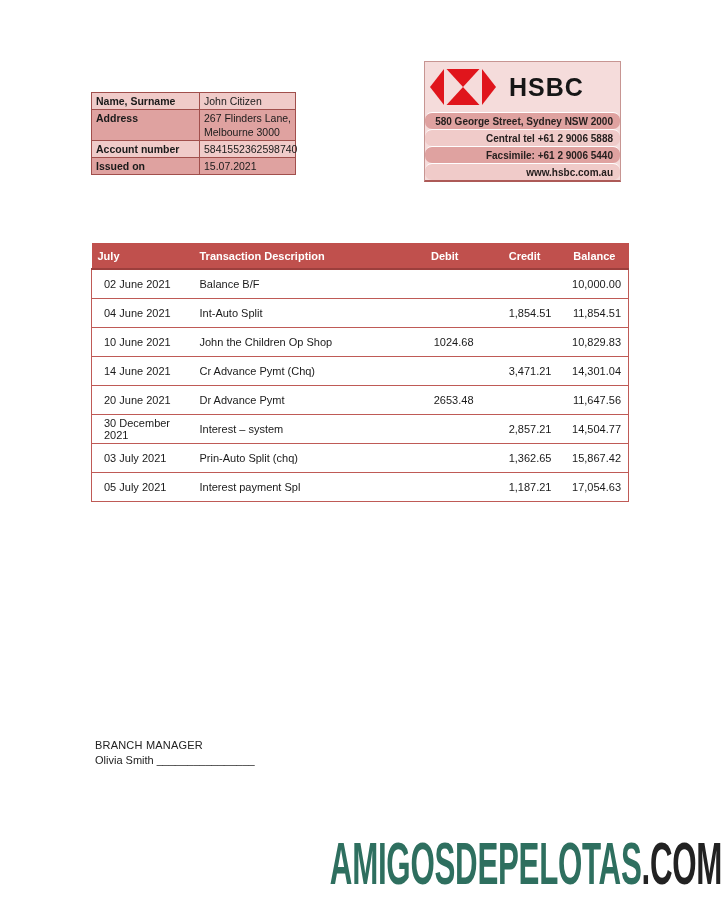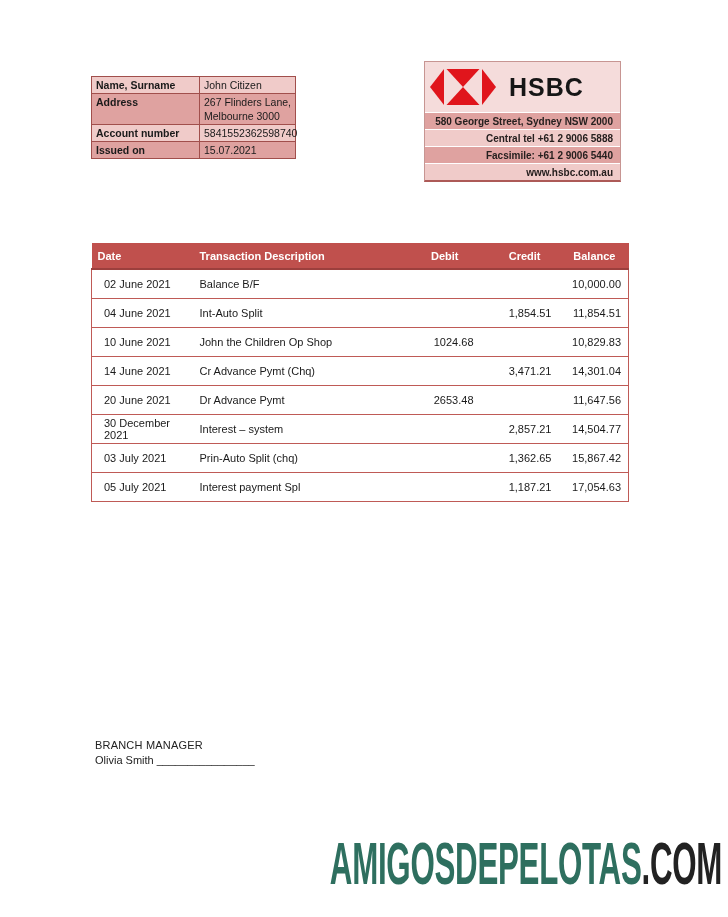--- a/index.html
+++ b/index.html
@@ -16,21 +16,21 @@
     --text:#1a1a1a;
   }
   html,body{margin:0;padding:0;}
   body{
     width:728px;height:917px;position:relative;background:#ffffff;
     font-family:"Liberation Sans","DejaVu Sans",sans-serif;color:var(--text);
     overflow:hidden;
   }
   
   .customer-table{
-    position:absolute;left:91px;top:76px;width:205px;
+    position:absolute;left:91px;top:92px;width:205px;
     border-collapse:collapse;font-size:10.5px;table-layout:fixed;
   }
   .customer-table td{
     border:1px solid var(--border-red);
     padding:1px 4px;line-height:14px;vertical-align:top;
   }
   .customer-table td.label{font-weight:bold;width:99px;}
   tr.band-light td, .band-light{background:var(--band-light);}
   tr.band-dark td, .band-dark{background:var(--band-dark);}
   
@@ -45,20 +45,21 @@
   }
   .bank-logo-row svg{display:block;color:var(--hsbc-red);}
   .bank-name{
     font-size:25px;font-weight:bold;letter-spacing:1px;color:#161616;
     margin-left:13px;line-height:1;
   }
   .bank-contact-row{
     height:13px;line-height:13px;font-size:10px;font-weight:bold;
     text-align:right;padding:1.5px 7px;color:#26201f;
     border-top:1.5px solid #ffffff;
+    border-radius:7px;
   }
   
   .statement{
     position:absolute;left:91px;top:243px;width:537px;
     border-collapse:collapse;font-size:11px;table-layout:fixed;
   }
   .statement thead th{
     background:var(--header-red);color:#ffffff;font-weight:bold;
     height:23px;border-bottom:2px solid #9c3f3d;font-size:11px;
   }
@@ -137,21 +138,21 @@
   <table class="statement">
     <colgroup>
       <col style="width:104px">
         <col style="width:191px">
         <col style="width:90px">
       <col style="width:78px">
         <col style="width:74px">
     </colgroup>
     <thead>
       <tr>
-          <th class="col-date">Date</th>
+          <th class="col-date">July</th>
           <th class="col-desc">Transaction Description</th>
           <th class="col-debit">Debit</th>
           <th class="col-credit">Credit</th>
           <th class="col-balance">Balance</th>
         </tr>
     </thead>
     <tbody>
         <tr>
           <td class="col-date">02 June 2021</td>
           <td class="col-desc">Balance B/F</td>

